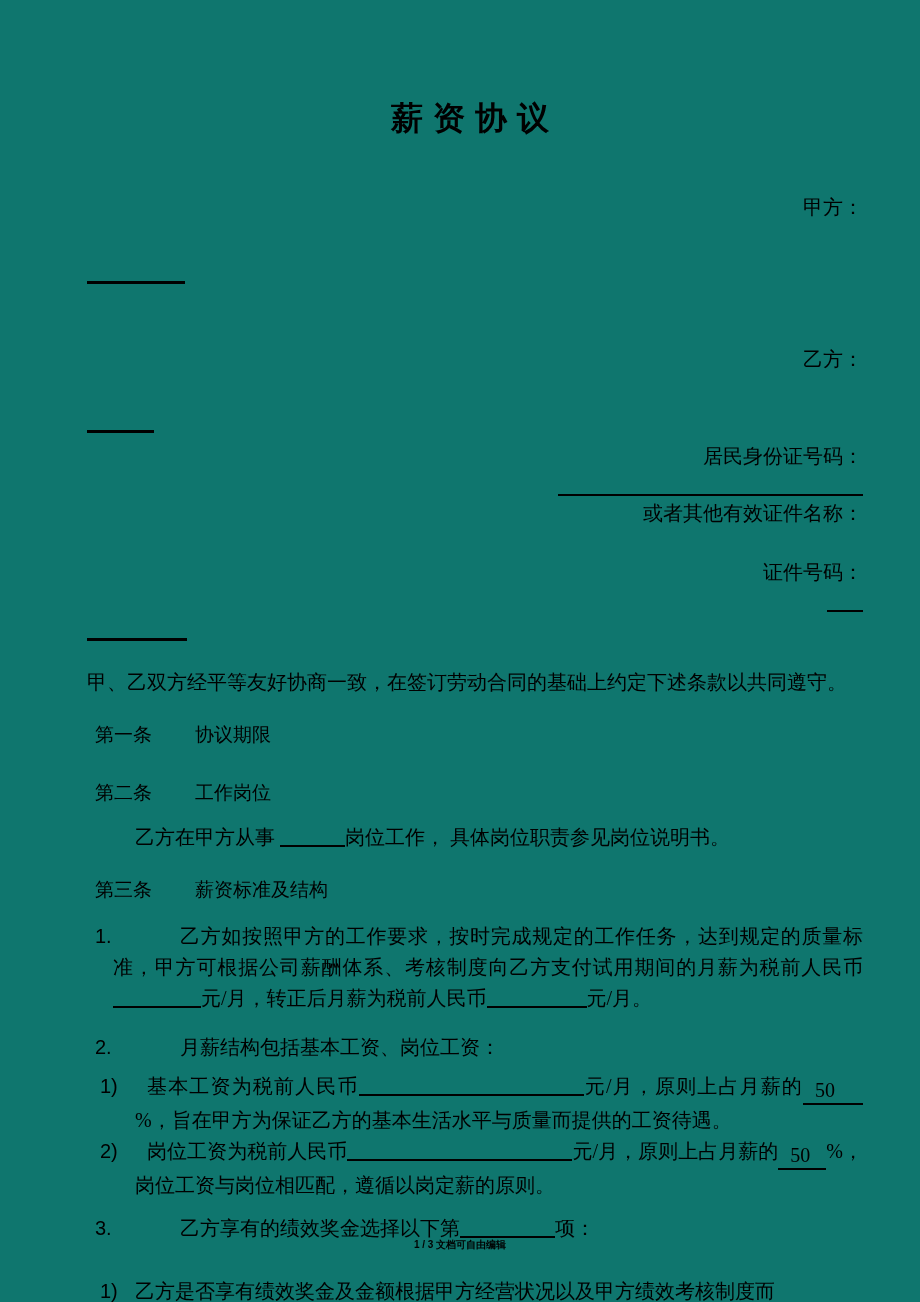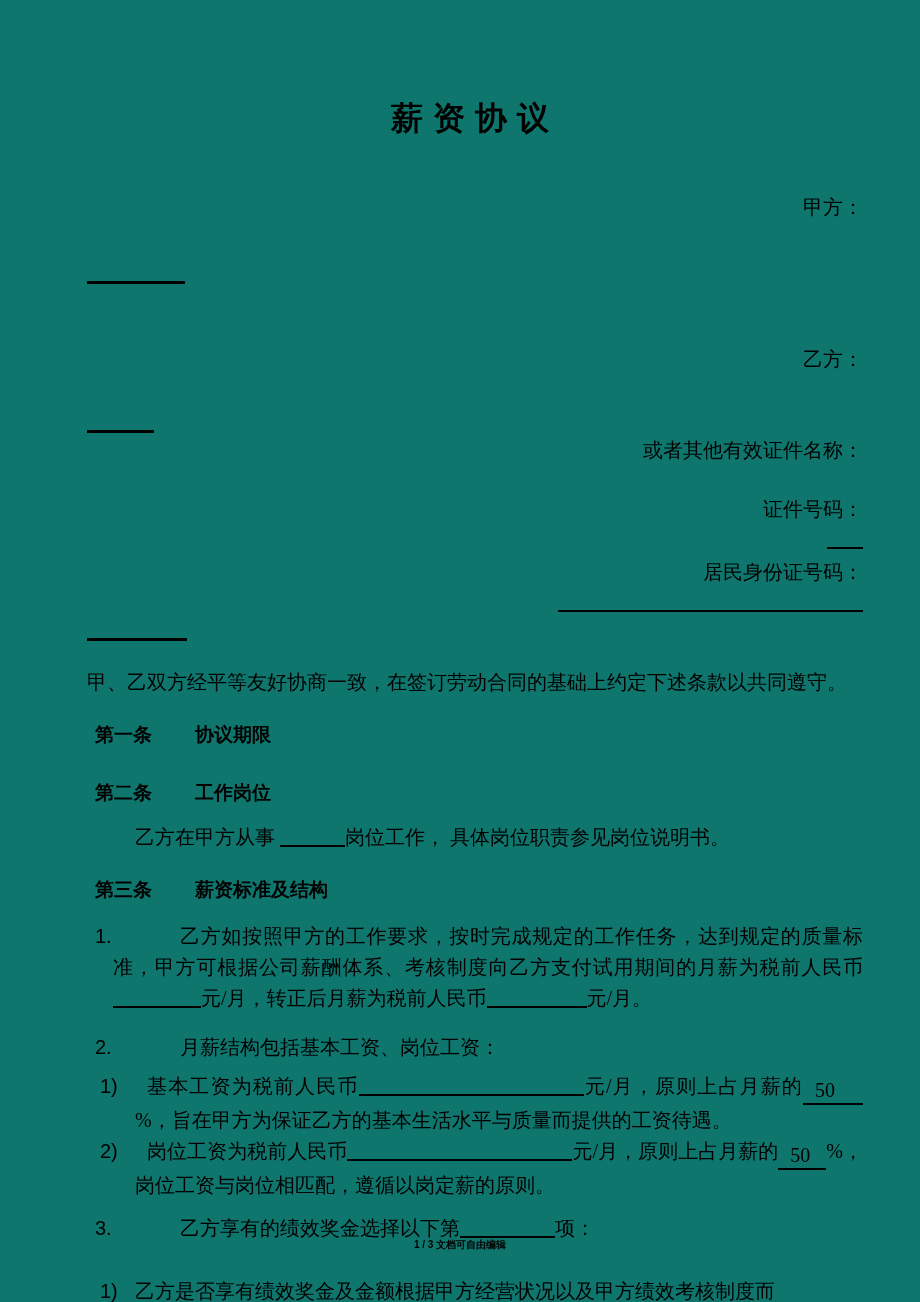--- a/index.html
+++ b/index.html
@@ -47,21 +47,21 @@
   .line-b { width:67px; margin-top:27px; }
   .row-id { margin-top:8px; }
   .row-other { margin-top:2px; }
   .line-c { width:100px; margin-top:26px; }
   .preamble { margin:26px 0 0 0; text-align:justify; }
   .article-h {
     margin:24px 0 0 8px;
     font-family:"Liberation Sans", sans-serif;
     font-size:19px;
     line-height:26px;
-    font-weight:bold;
+    font-weight:normal;
   }
   .a-num { display:inline-block; width:100px; }
   .body-p { margin:16px 0 0 48px; text-align:justify; }
   .bl {
     display:inline-block;
     border-bottom:2px solid #000;
     height:20px;
     vertical-align:-3px;
   }
   .bl-val {
@@ -123,30 +123,30 @@
     <span class="blank-flex"></span>
   </div>
   <div class="wrapline line-a"></div>
 
   <div class="fillrow row-party-b">
     <span class="lbl">乙方：</span>
     <span class="blank-flex"></span>
   </div>
   <div class="wrapline line-b"></div>
 
+  <div class="fillrow row-id">
+    <span class="lbl">居民身份证号码：</span>
+    <span class="blank w305"></span>
+  </div>
+
   <div class="fillrow row-other">
     <span class="lbl">或者其他有效证件名称：</span>
     <span class="blank-flex"></span>
     <span class="lbl">证件号码：</span>
     <span class="blank w36"></span>
-  </div>
-
-  <div class="fillrow row-id">
-    <span class="lbl">居民身份证号码：</span>
-    <span class="blank w305"></span>
   </div>
   <div class="wrapline line-c"></div>
 
   <p class="preamble">甲、乙双方经平等友好协商一致，在签订劳动合同的基础上约定下述条款以共同遵守。</p>
 
   <div class="article-h">
     <span class="a-num">第一条</span><span>协议期限</span>
   </div>
 
   <div class="article-h mt14">

